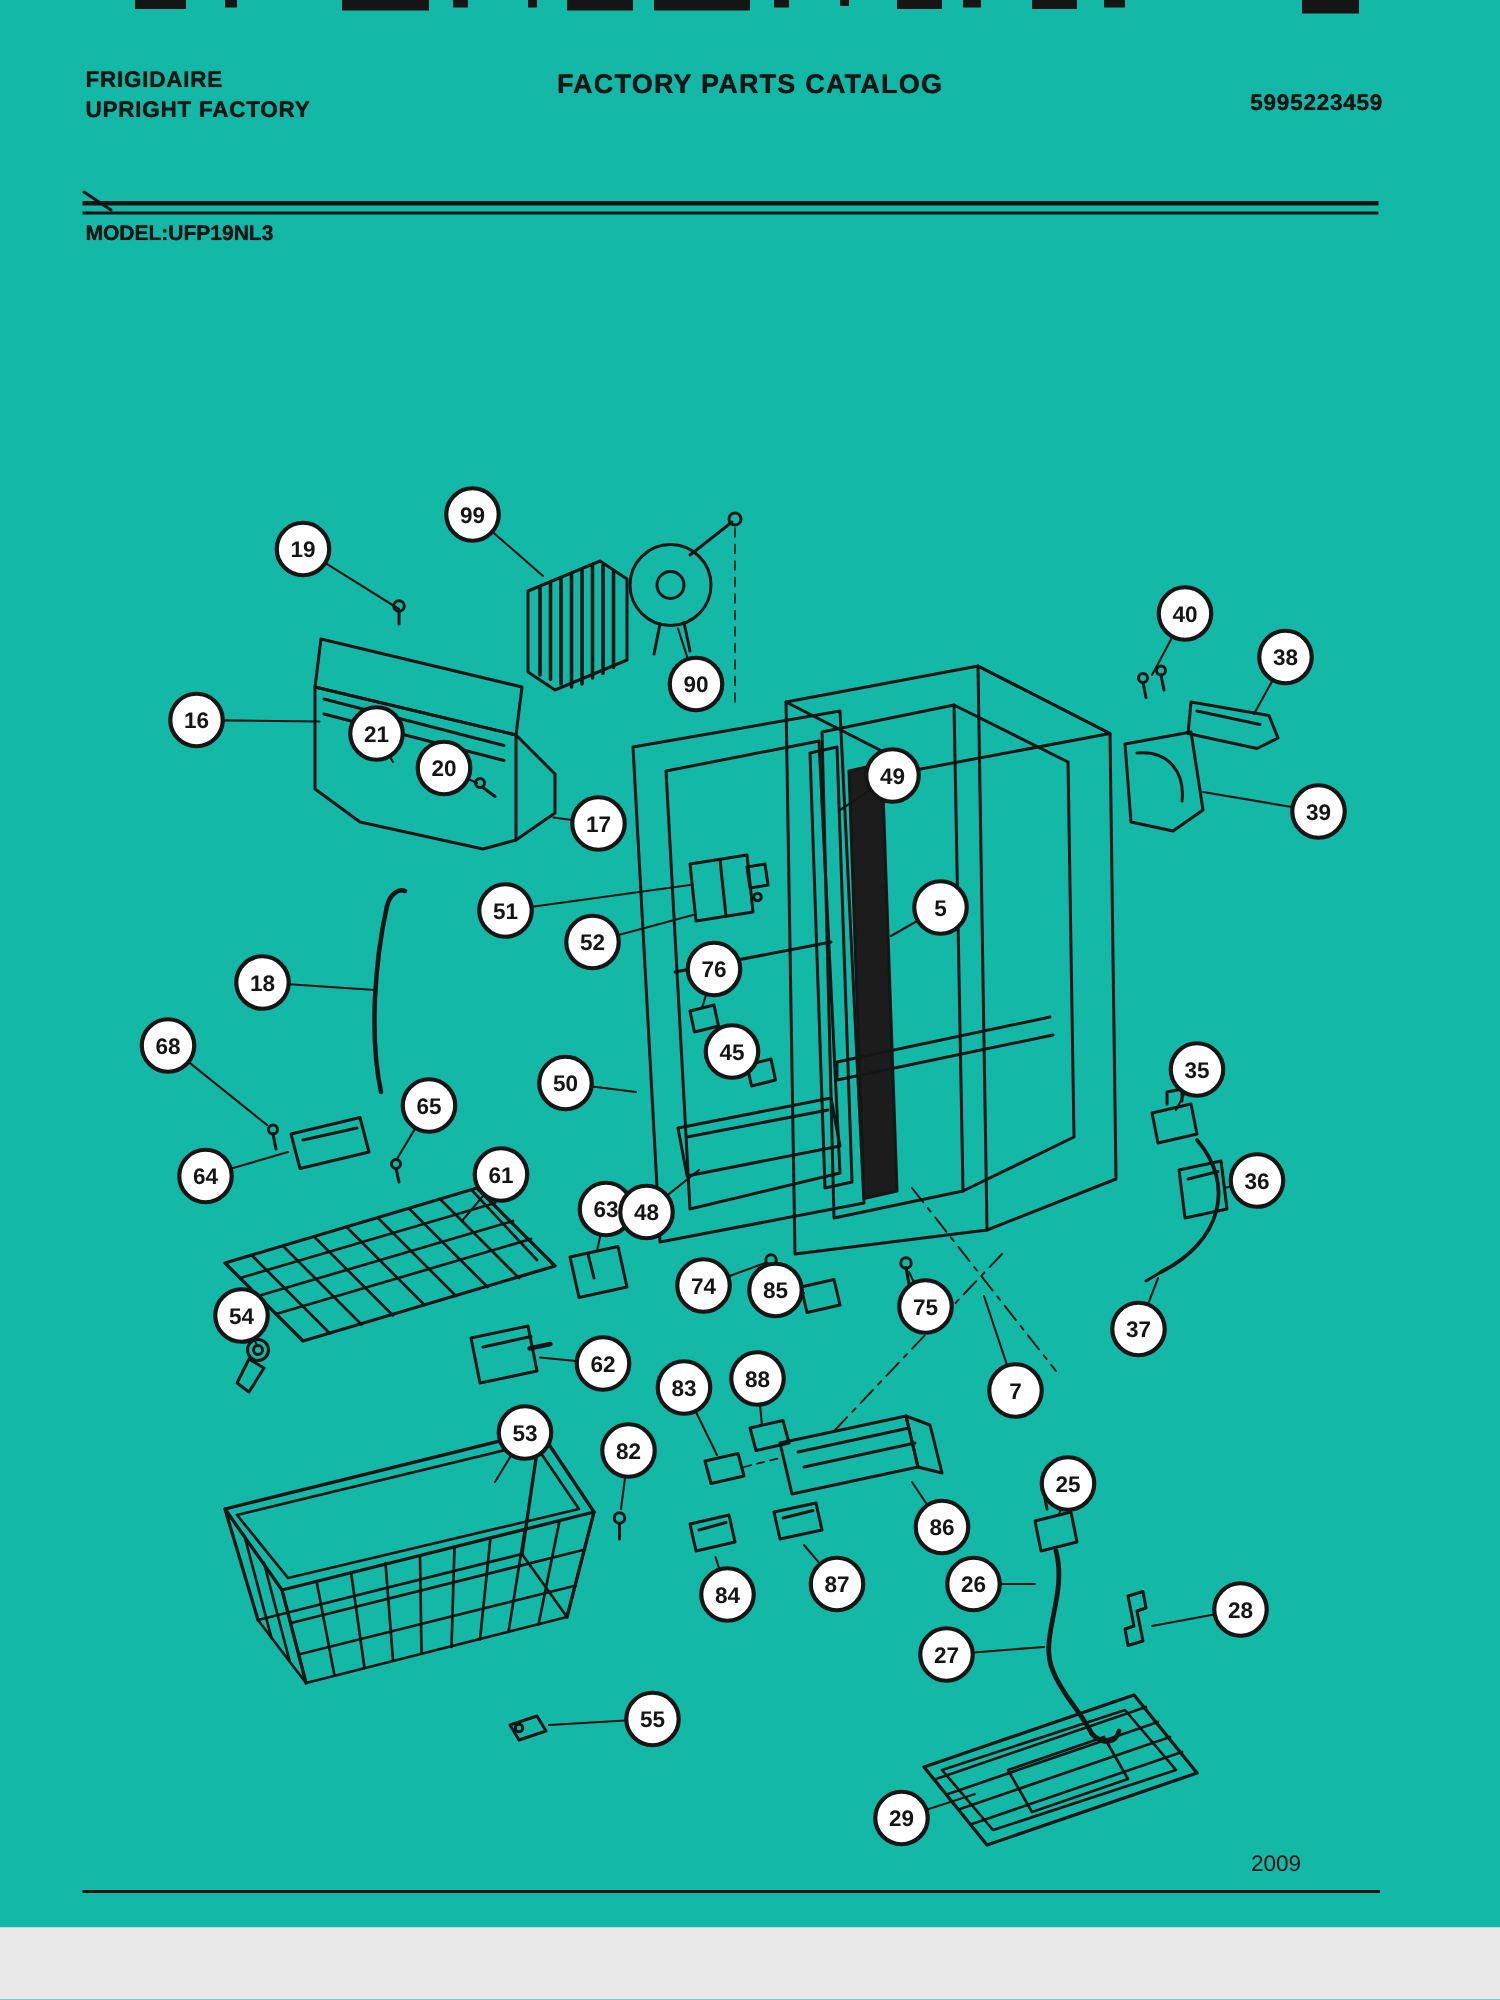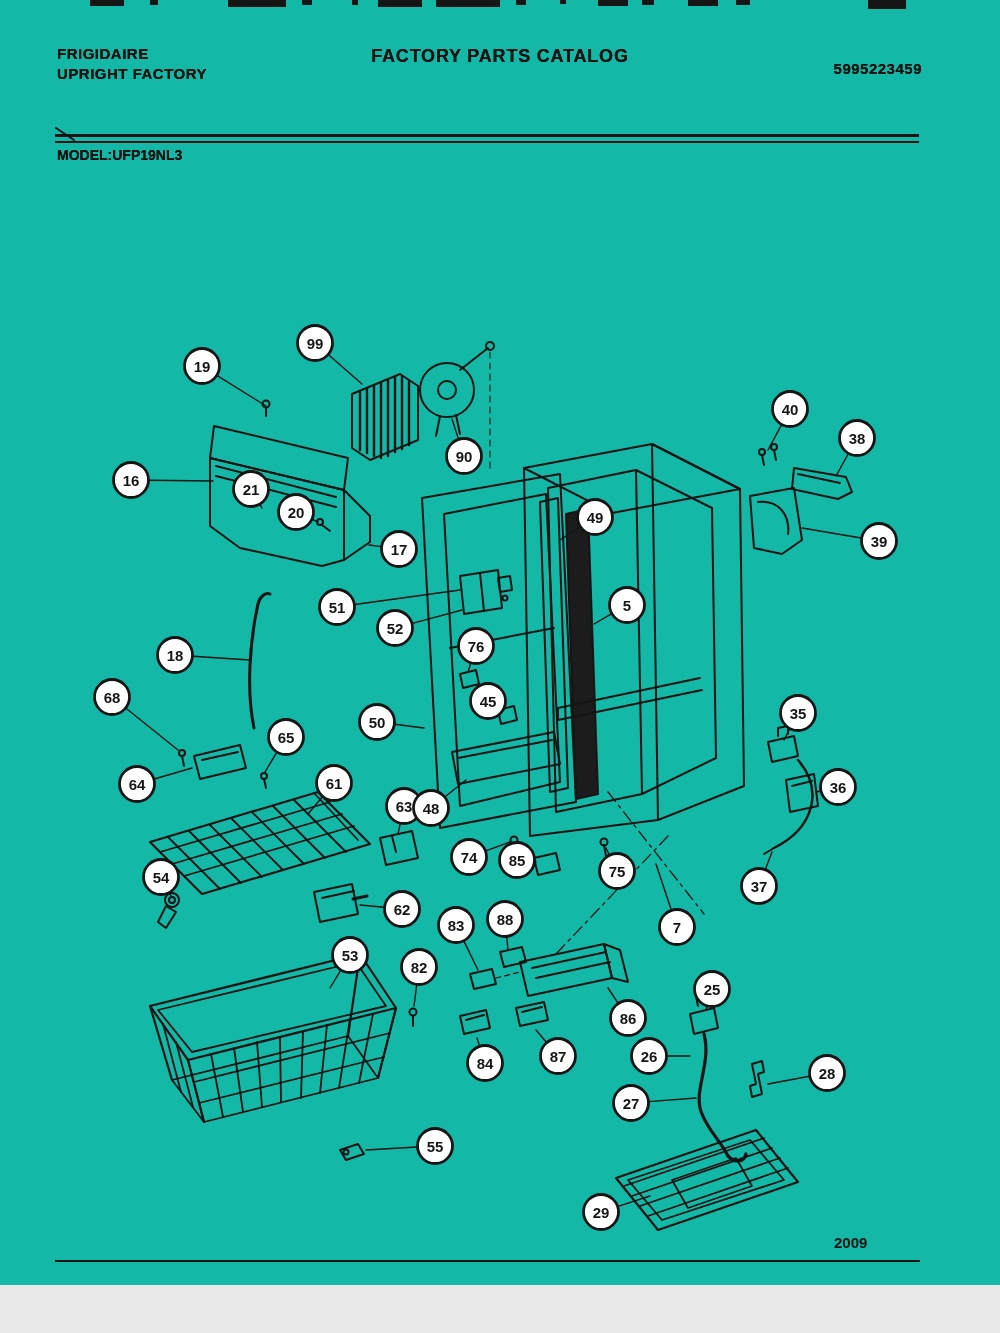--- a/index.html
+++ b/index.html
@@ -11,21 +11,21 @@
   .abs{position:absolute;}
   .hdr-brand{left:57px;top:44px;font-size:15px;font-weight:700;line-height:1.3;
     letter-spacing:0.5px;text-shadow:0 0 0.6px #000;}
   .hdr-title{left:0;right:0;top:46px;text-align:center;font-size:18px;font-weight:700;
     letter-spacing:0.8px;text-shadow:0 0 0.6px #000;}
   .hdr-pub{right:78px;top:60px;font-size:15px;font-weight:700;letter-spacing:0.5px;
     text-shadow:0 0 0.5px #000;}
   .model-row{left:57px;top:147px;font-size:14px;font-weight:700;text-shadow:0 0 0.5px #000;}
   .model-row .model-value{}
   .rule{background:#151515;}
-  .ftr-2009{left:834px;top:1234px;font-size:15px;font-weight:700;}
+  .ftr-2009{left:834px;top:1234px;font-size:15px;font-weight:400;}
   .ftr-date{left:866px;top:1356px;font-size:15px;font-weight:700;text-shadow:0 0 0.5px #000;}
   svg text{font-family:"Liberation Sans",sans-serif;}
 </style>
 </head>
 <body>
 
 <div id="page">
 
   <div class="abs hdr-brand">
     <div>FRIGIDAIRE</div>

